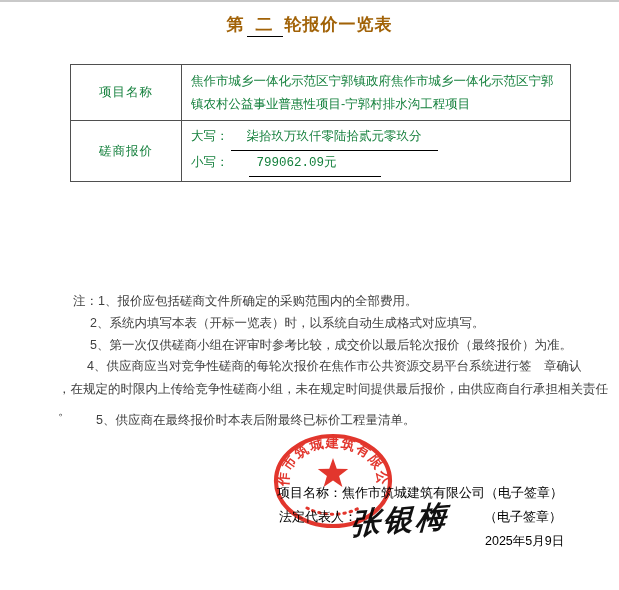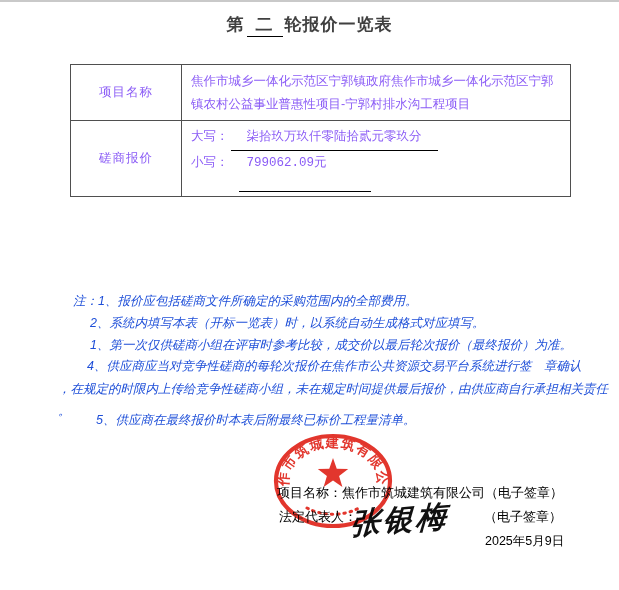--- a/index.html
+++ b/index.html
@@ -6,29 +6,29 @@
   body{
     width:619px;height:590px;position:relative;overflow:hidden;
     font-family:"Liberation Sans","DejaVu Sans",sans-serif;
     color:#1a1a1a;
   }
   .top-edge{
     position:absolute;left:0;top:0;width:619px;height:2px;background:#c9c9c9;
   }
   .title{
     position:absolute;left:0;top:13px;width:619px;text-align:center;
-    font-size:17px;font-weight:bold;letter-spacing:1px;margin:0;color:#404040;
+    font-size:17px;font-weight:bold;letter-spacing:1px;margin:0;color:#a16207;
   }
   .title .blank{
     display:inline-block;padding:0 9px;border-bottom:1.5px solid #000;margin:0 2px;
   }
   table.main{
     position:absolute;left:70px;top:64px;width:481px;
     border-collapse:collapse;table-layout:fixed;
-    font-size:12.5px;color:#8b5cf6;border-radius:8px;
+    font-size:12.5px;color:#15803d;border-radius:8px;
   }
   table.main td{
     border:1px solid #4f4f4f;vertical-align:middle;
   }
   td.lbl{width:108px;text-align:center;letter-spacing:1px;}
   td.val{width:373px;text-align:left;padding:4px 6px 4px 9px;line-height:23px;}
   tr.r1 td{height:47px;}
   tr.r2 td{height:38px;}
   tr.r3 td{height:41px;}
   tr.r4 td{height:48px;}
@@ -36,24 +36,24 @@
   .u-name{
     border-bottom:1px solid #000;padding-bottom:1px;
   }
   .price-line{line-height:24px;white-space:nowrap;font-family:Liberation Mono, monospace;}
   .u-daxie{
     display:inline-block;border-bottom:1px solid #000;
     padding:0 16px 1px 16px;margin-left:2px;
   }
   .u-xiaoxie{
     display:inline-block;border-bottom:1px solid #000;
-    padding:0 44px 16px 8px;margin-left:10px;
+    padding:0 44px 1px 8px;margin-left:20px;
   }
   .note{
-    position:absolute;font-size:12.5px;color:#1d4ed8;white-space:nowrap;line-height:16px;font-style:italic;
+    position:absolute;font-size:12.5px;color:#404040;white-space:nowrap;line-height:16px;
   }
   .footer-line{
     position:absolute;font-size:13px;color:#000;white-space:nowrap;
   }
   .stamp{
     position:absolute;left:269px;top:430px;width:128px;height:102px;
     mix-blend-mode:multiply;opacity:0.92;z-index:5;
   }
   .signature{
     position:absolute;left:350px;top:500px;z-index:4;
@@ -85,21 +85,21 @@
     <td class="val">
       <div class="price-line"><span>大写：</span><span class="u-daxie">柒拾玖万玖仟零陆拾贰元零玖分</span></div>
       <div class="price-line"><span>小写：</span><span class="u-xiaoxie">799062.09元</span></div>
     </td>
   </tr>
 </tbody>
   </table>
 
 <div class="note" style="left:73px;top:293px;">注：1、报价应包括磋商文件所确定的采购范围内的全部费用。</div>
 <div class="note" style="left:90px;top:315px;">2、系统内填写本表（开标一览表）时，以系统自动生成格式对应填写。</div>
-<div class="note" style="left:90px;top:337px;">1、第一次仅供磋商小组在评审时参考比较，成交价以最后轮次报价（最终报价）为准。</div>
+<div class="note" style="left:90px;top:337px;">5、第一次仅供磋商小组在评审时参考比较，成交价以最后轮次报价（最终报价）为准。</div>
 <div class="note" style="left:87px;top:358px;">4、供应商应当对竞争性磋商的每轮次报价在焦作市公共资源交易平台系统进行签　章确认</div>
 <div class="note" style="left:58px;top:381px;">，在规定的时限内上传给竞争性磋商小组，未在规定时间提供最后报价，由供应商自行承担相关责任</div>
 <div class="note" style="left:58px;top:403px;">。</div>
 <div class="note" style="left:96px;top:412px;">5、供应商在最终报价时本表后附最终已标价工程量清单。</div>
 
 <div class="footer-line" style="left:277px;top:484px;"><span>项目名称：</span><span>焦作市筑城建筑有限公司</span><span>（电子签章）</span></div>
 
 <div class="footer-line" style="left:279px;top:508px;">法定代表人：</div>
 <div class="footer-line" style="left:484px;top:508px;">（电子签章）</div>
 

